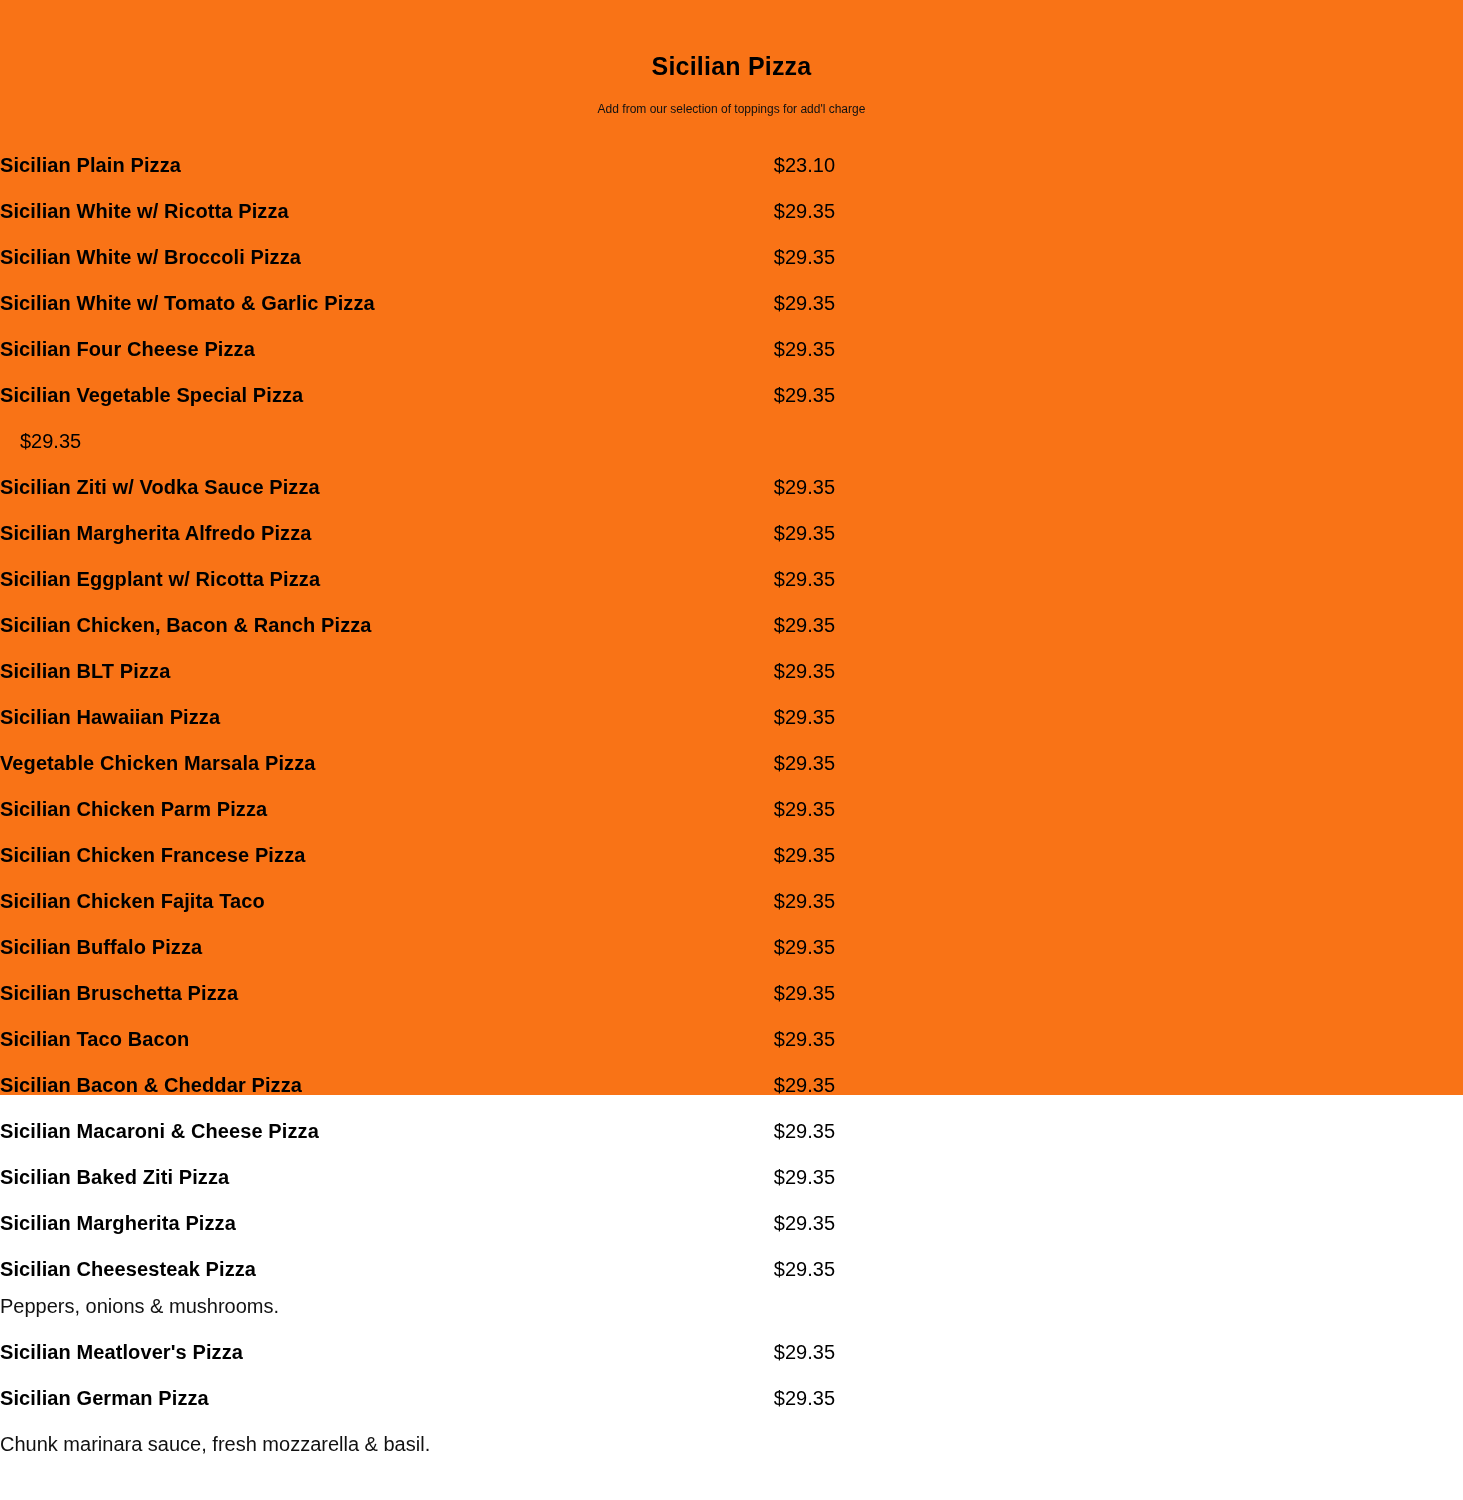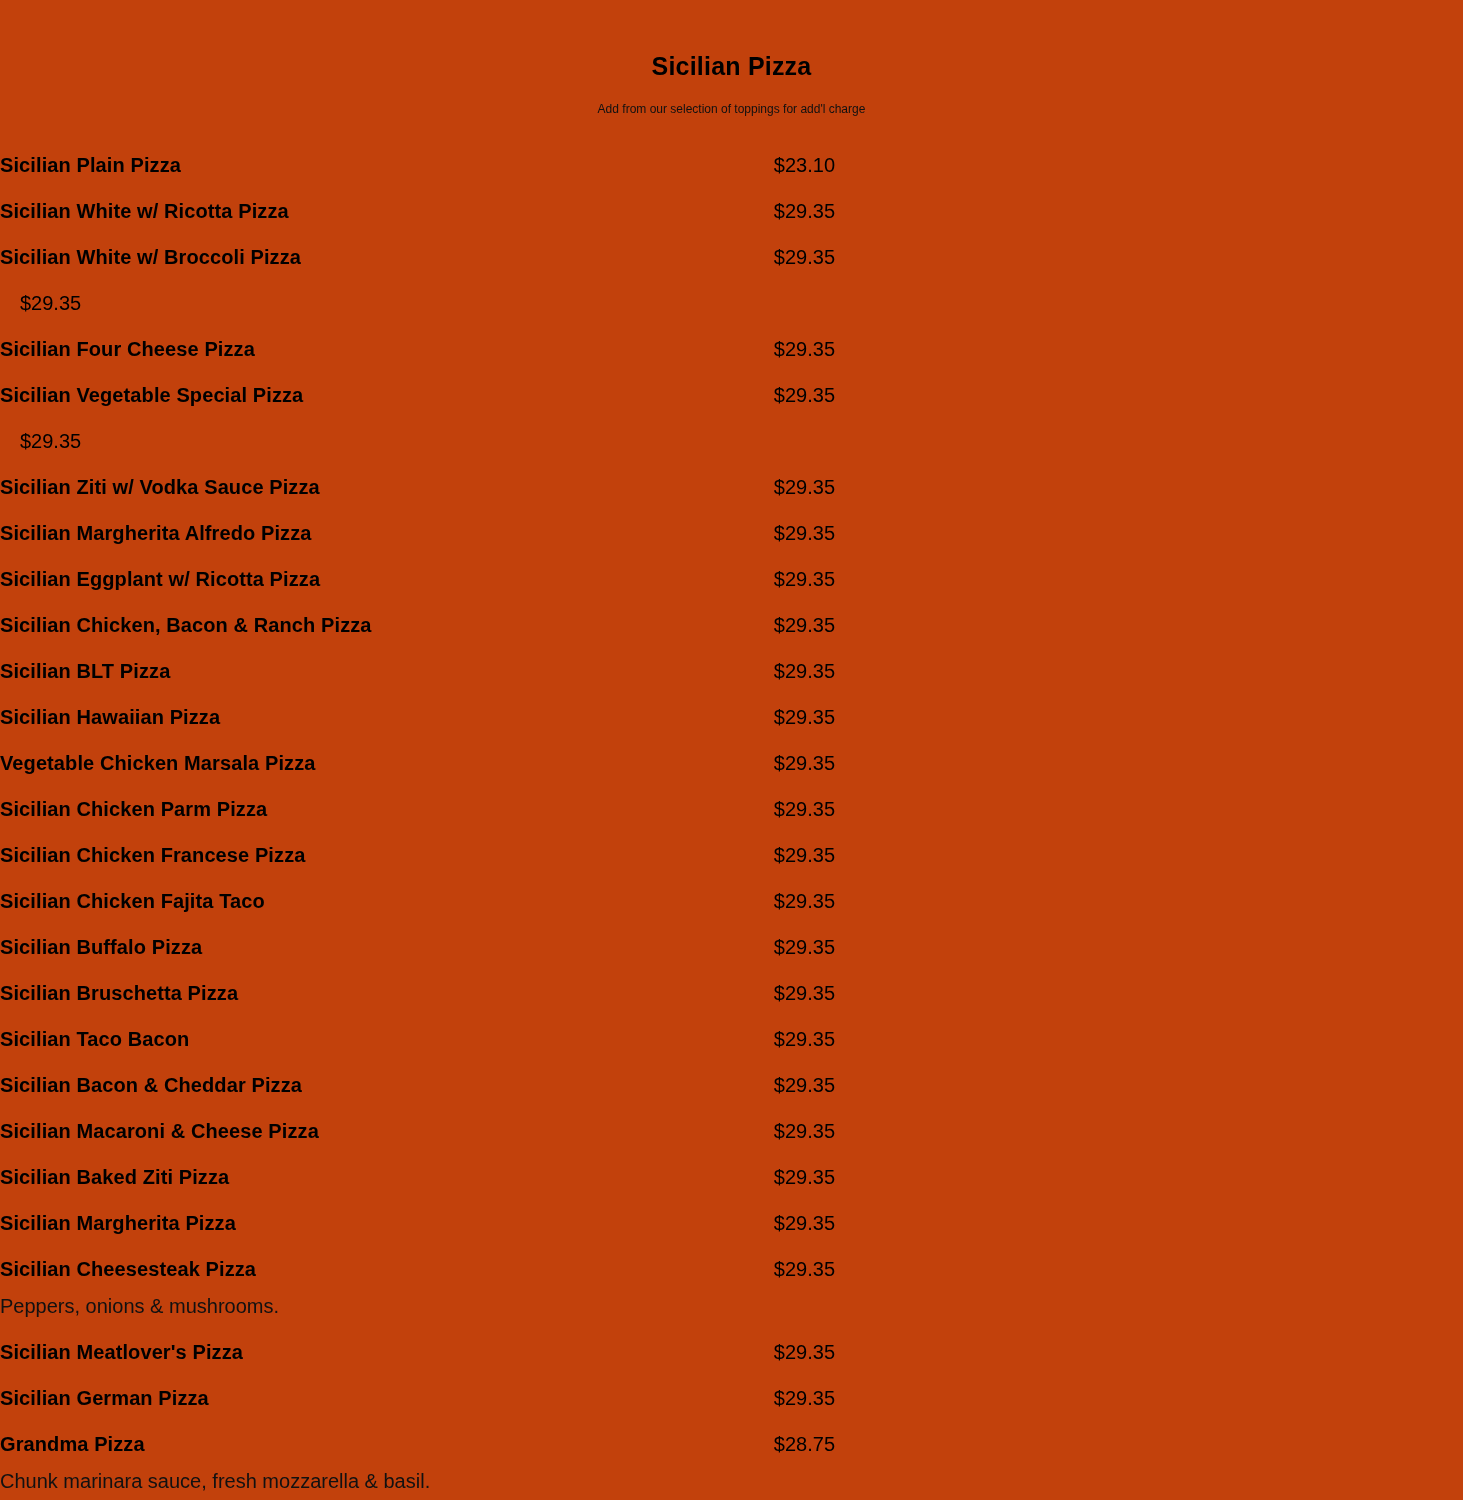--- a/index.html
+++ b/index.html
@@ -9,22 +9,22 @@
   }
   body {
     width: 1463px;
     height: 1500px;
     font-family: "Liberation Sans", sans-serif;
     color: #000000;
     overflow: hidden;
   }
   .page {
     width: 1463px;
-    height: 1500px;
-    background: #c2410c;
+    height: 1095px;
+    background: #f97316;
   }
   .header {
     text-align: center;
     padding-top: 50px;
   }
   .title {
     font-size: 25px;
     font-weight: bold;
     line-height: 32px;
     letter-spacing: 0.2px;
@@ -89,20 +89,21 @@
         </div>
       </div>
       <div class="menu-item">
         <div class="row">
           <span class="item-name">Sicilian White w/ Broccoli Pizza</span>
           <span class="item-price">$29.35</span>
         </div>
       </div>
       <div class="menu-item">
         <div class="row">
+          <span class="item-name">Sicilian White w/ Tomato &amp; Garlic Pizza</span>
           <span class="item-price">$29.35</span>
         </div>
       </div>
       <div class="menu-item">
         <div class="row">
           <span class="item-name">Sicilian Four Cheese Pizza</span>
           <span class="item-price">$29.35</span>
         </div>
       </div>
       <div class="menu-item">
@@ -231,20 +232,16 @@
           <span class="item-price">$29.35</span>
         </div>
       </div>
       <div class="menu-item">
         <div class="row">
           <span class="item-name">Sicilian German Pizza</span>
           <span class="item-price">$29.35</span>
         </div>
       </div>
       <div class="menu-item">
-        <div class="row">
-          <span class="item-name">Grandma Pizza</span>
-          <span class="item-price">$28.75</span>
-        </div>
         <div class="item-desc">Chunk marinara sauce, fresh mozzarella &amp; basil.</div>
       </div>
     </div>
 </div>
 
 </body></html>

